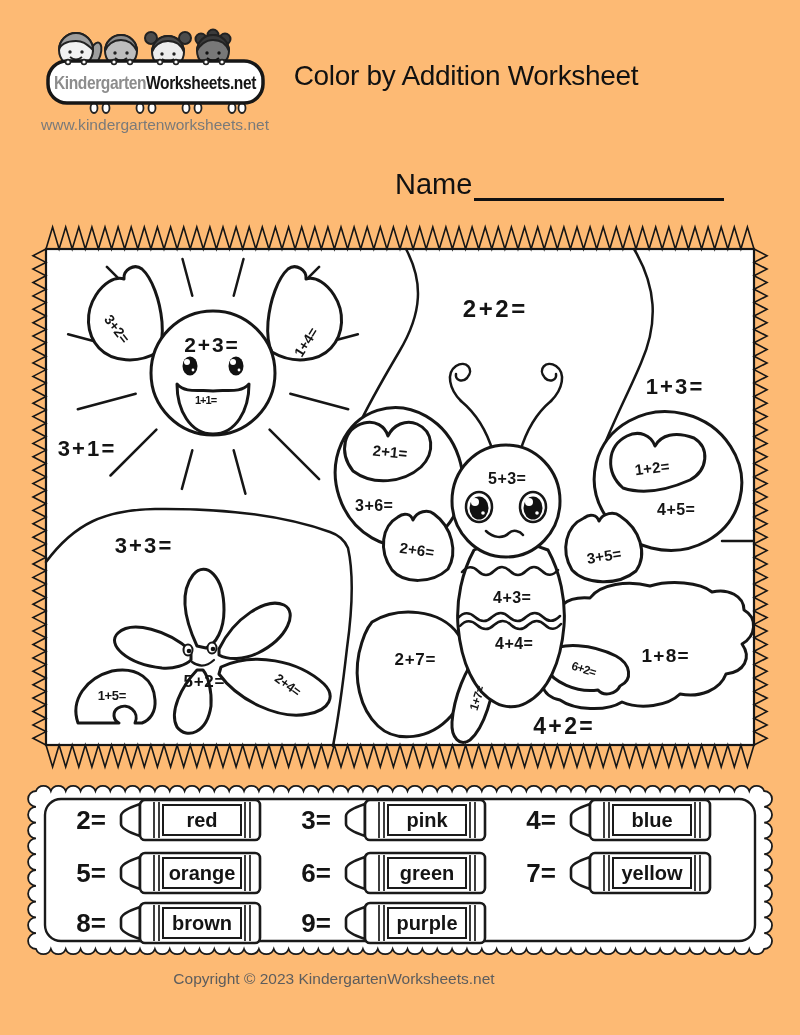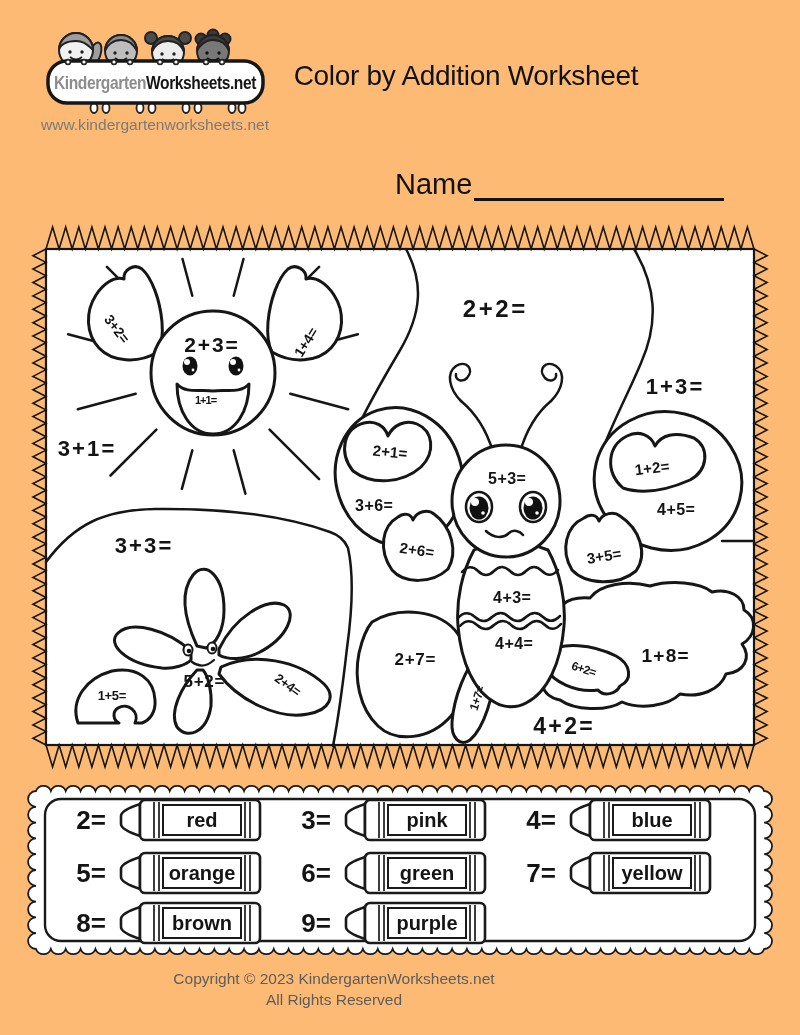--- a/index.html
+++ b/index.html
@@ -300,15 +300,14 @@
       <text class="cword" x="92" y="28" text-anchor="middle">purple</text>
     </g>
   </g>
 </svg>
 
 <div class="title">Color by Addition Worksheet</div>
 <div class="name-row">
   <span>Name</span><span class="name-line"></span>
 </div>
 <div class="footer f1">Copyright © 2023 KindergartenWorksheets.net</div>
-<div class="footer f2">All Rights Reserved</div>
 
 </div>
 
 </body></html>

